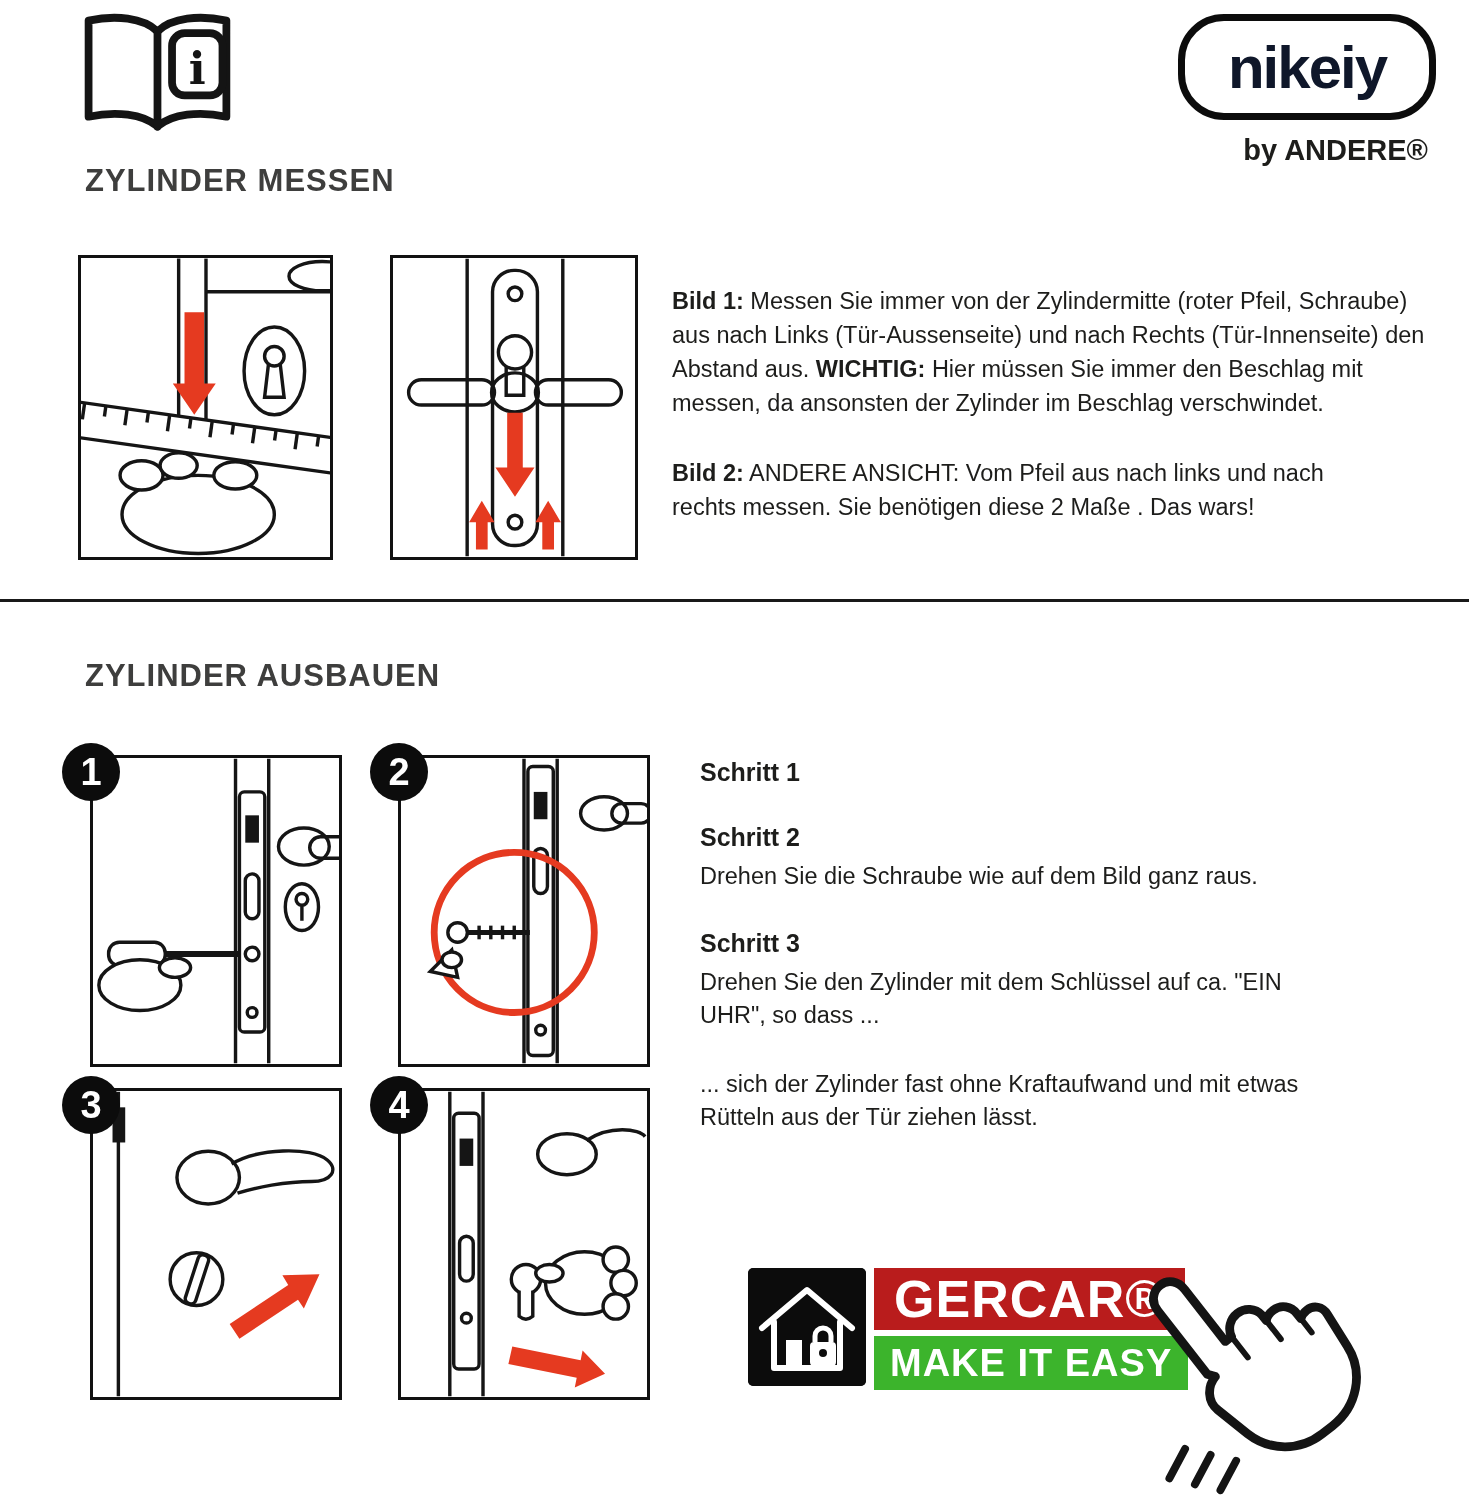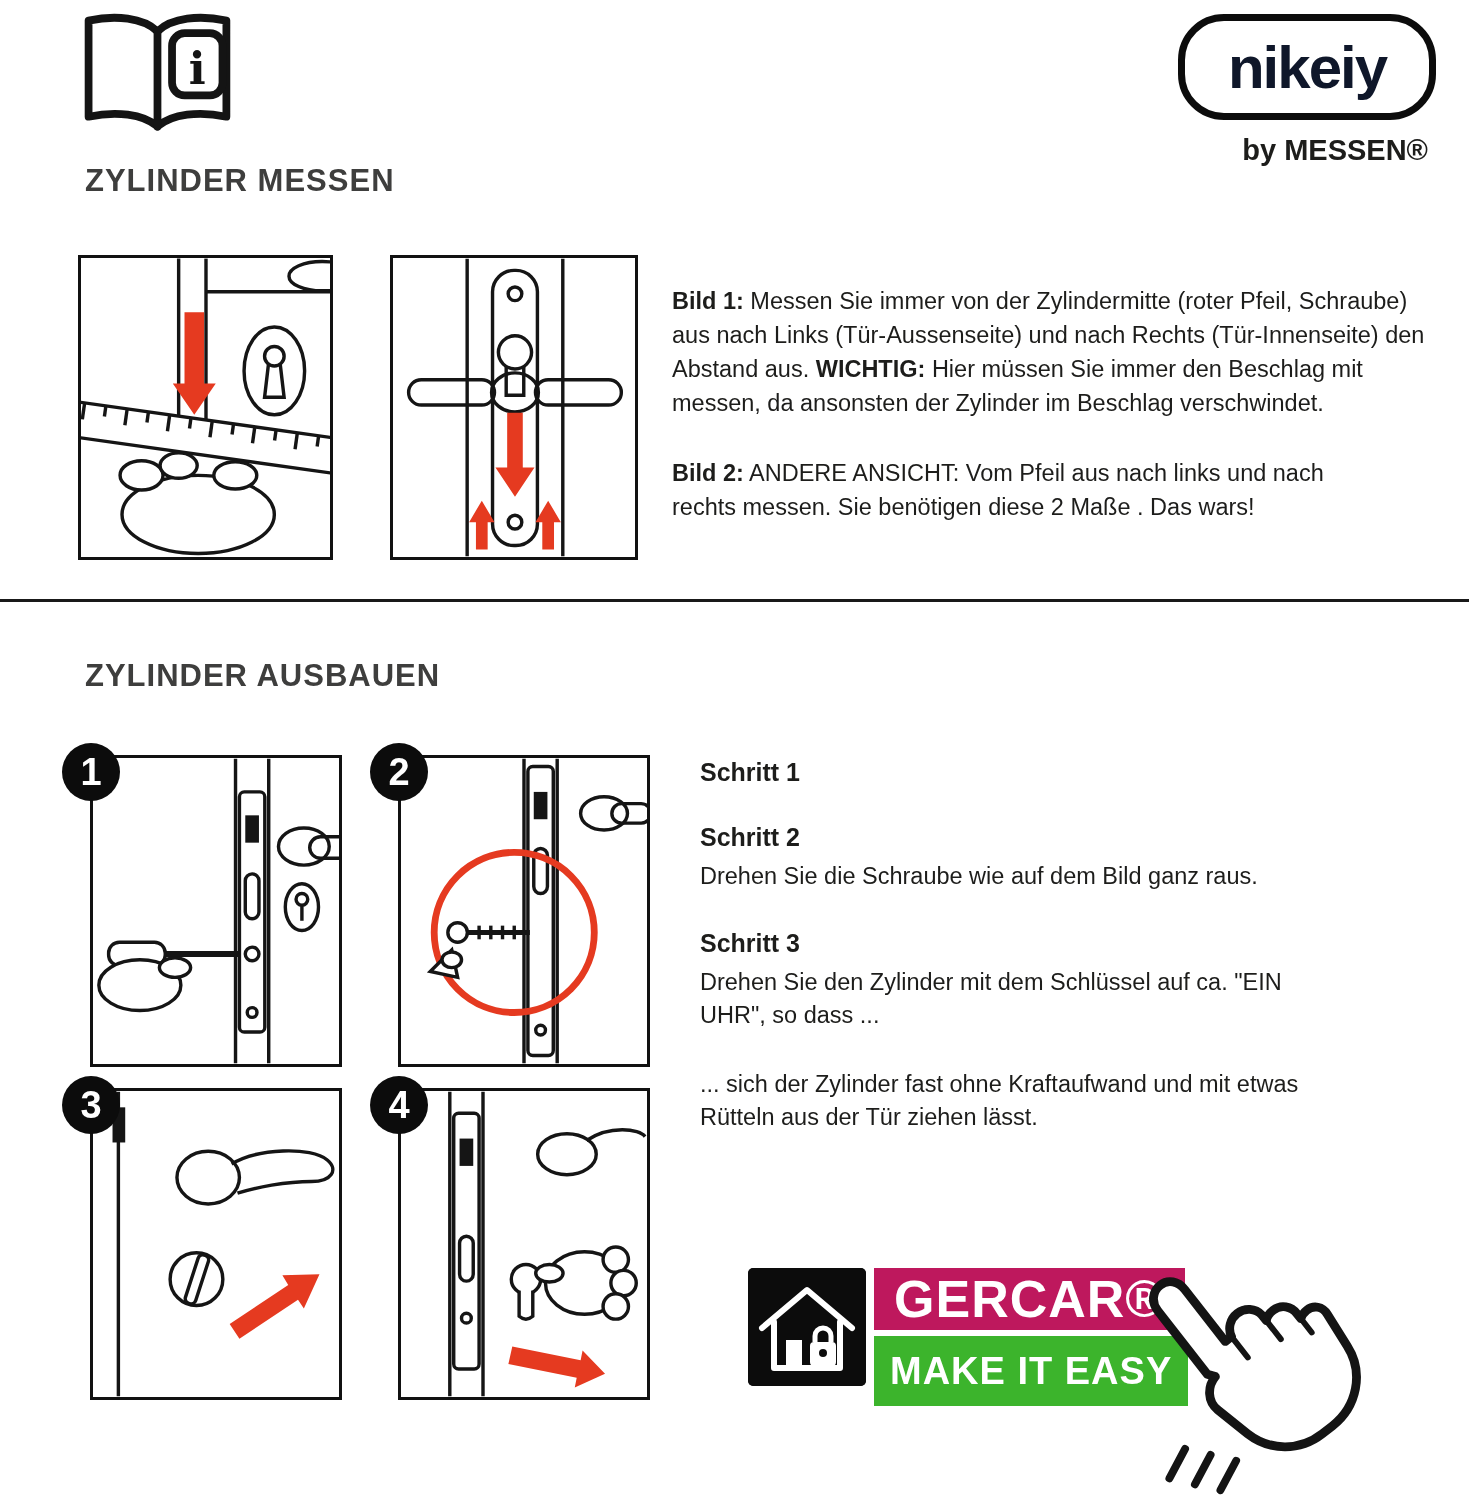--- a/index.html
+++ b/index.html
@@ -41,24 +41,24 @@
   .divider{position:absolute;left:0;top:599px;width:1469px;height:0;border-top:3px solid #191919;}
 
   .steps{position:absolute;left:700px;top:758px;width:640px;}
   .step{margin-bottom:36px;}
   .step-label{font-size:25px;font-weight:800;margin-bottom:8px;}
   .step-text{font-size:23.5px;line-height:33px;}
 
   
   .gercar-square{position:absolute;left:748px;top:1268px;width:118px;height:118px;background:#0c0c0c;border-radius:6px;}
   .gercar-square svg{display:block;width:100%;height:100%;}
-  .gercar-banner{position:absolute;left:874px;top:1268px;height:62px;background:#be185d;color:#fff;
+  .gercar-banner{position:absolute;left:874px;top:1268px;height:62px;background:#b91c1c;color:#fff;
     display:flex;align-items:center;padding:0 20px;font-size:52px;font-weight:800;letter-spacing:1px;white-space:nowrap;}
   .easy-banner{position:absolute;left:874px;top:1336px;height:54px;background:#3cb42c;color:#fff;
-    display:flex;align-items:center;padding:8px 16px;font-size:38px;font-weight:800;letter-spacing:1px;white-space:nowrap;}
+    display:flex;align-items:center;padding:0 16px;font-size:38px;font-weight:800;letter-spacing:1px;white-space:nowrap;}
   .hand-pointer{position:absolute;left:1128px;top:1235px;width:230px;height:265px;z-index:3;}
   .hand-pointer svg{overflow:visible;display:block;width:100%;height:100%;}
 </style>
 </head>
 <body>
 
 <div class="sheet">
 
   <div class="book-icon">
     <svg viewBox="0 0 170 135">
@@ -68,21 +68,21 @@
         <line x1="85" y1="24" x2="85" y2="122"></line>
       </g>
       <rect x="100" y="26" width="52" height="64" rx="13" fill="#ffffff" stroke="#141414" stroke-width="8"></rect>
       <text x="126" y="78" text-anchor="middle" font-family="'DejaVu Serif',serif" font-size="46" font-weight="bold" fill="#141414">i</text>
     </svg>
   </div>
 
   <div class="nikeiy-logo">
     <span>nikeiy</span>
   </div>
-  <div class="byline">by MESSEN®</div>
+  <div class="byline">by ANDERE®</div>
 
   <div class="h-title" id="title-messen">ZYLINDER MESSEN</div>
 
   <div class="figwrap" id="figA1">
     <div class="figbox">
       <svg viewBox="0 0 255 305">
         <g stroke="#151515" stroke-width="3.5" fill="none">
           <line x1="100" y1="0" x2="100" y2="200"></line>
           <line x1="128" y1="0" x2="128" y2="195"></line>
           <line x1="128" y1="34" x2="255" y2="34"></line>

